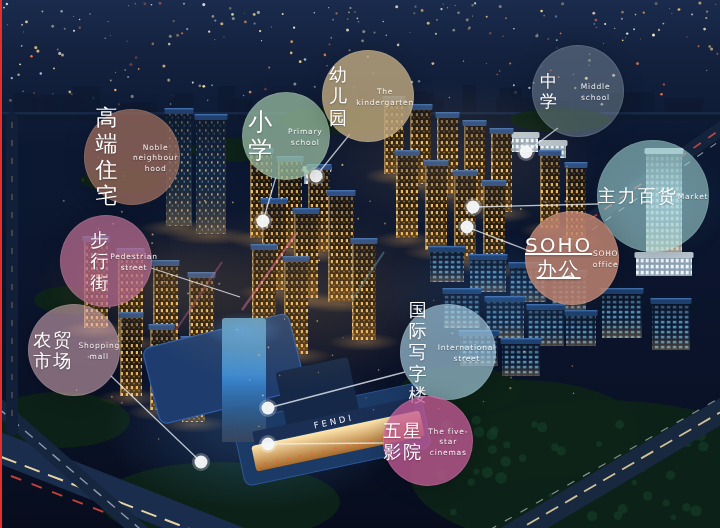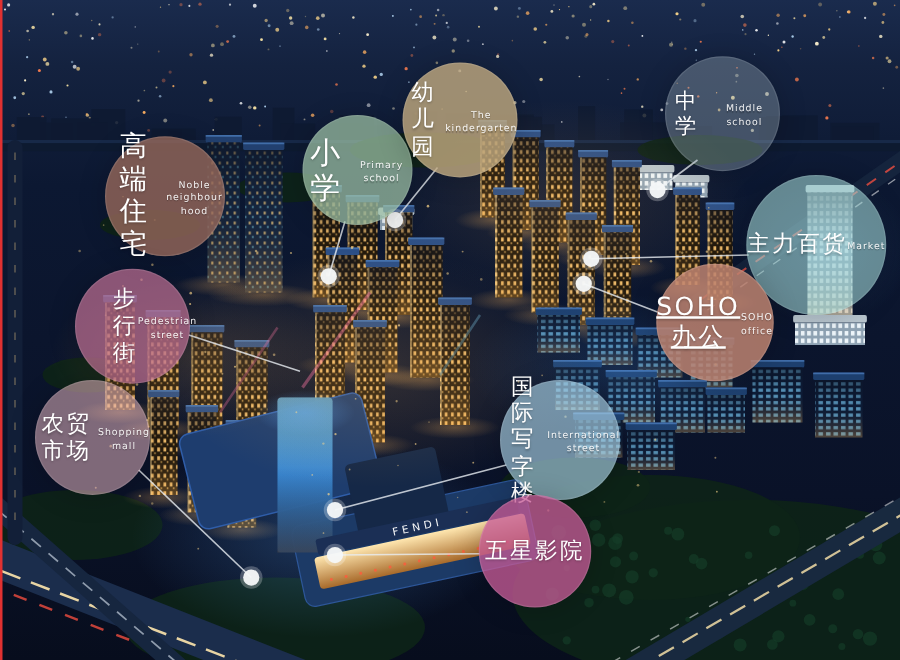--- a/index.html
+++ b/index.html
@@ -830,17 +830,18 @@
         <div class="en">Shopping mall</div>
       </div>
       <div class="bubble" style="left: 400px; top: 304px; width: 96px; height: 96px; background: rgba(167, 207, 226, 0.66);">
         <div class="zh" style="font-size: 18px;">国际
 写字楼</div>
         <div class="en">International
 street</div>
       </div>
       <div class="bubble" style="left: 383px; top: 396px; width: 90px; height: 90px; background: rgba(196, 90, 149, 0.78);">
         <div class="zh" style="font-size: 18px;">五星影院</div>
+        <div class="en">The five-star cinemas</div>
       </div>
     </div>
 
   <div class="red-edge"></div>
 </div>
 
 </body></html>

